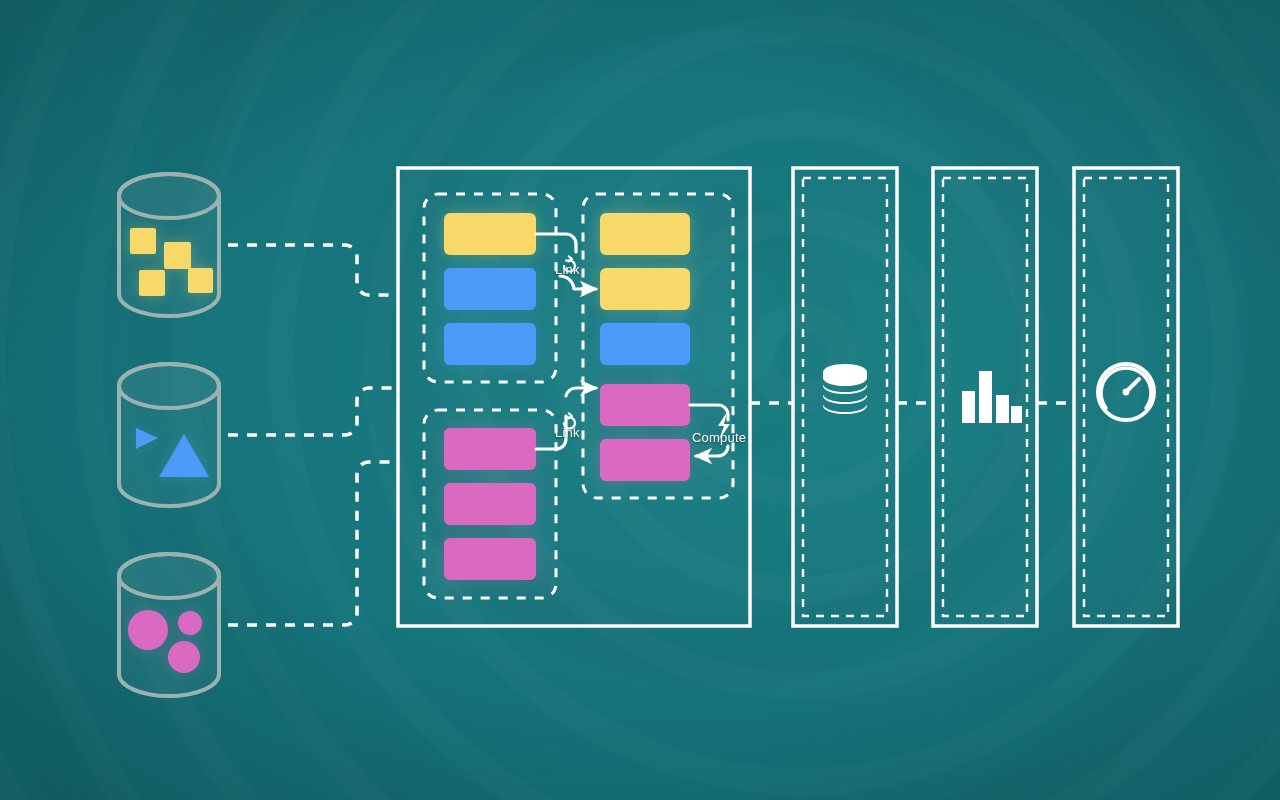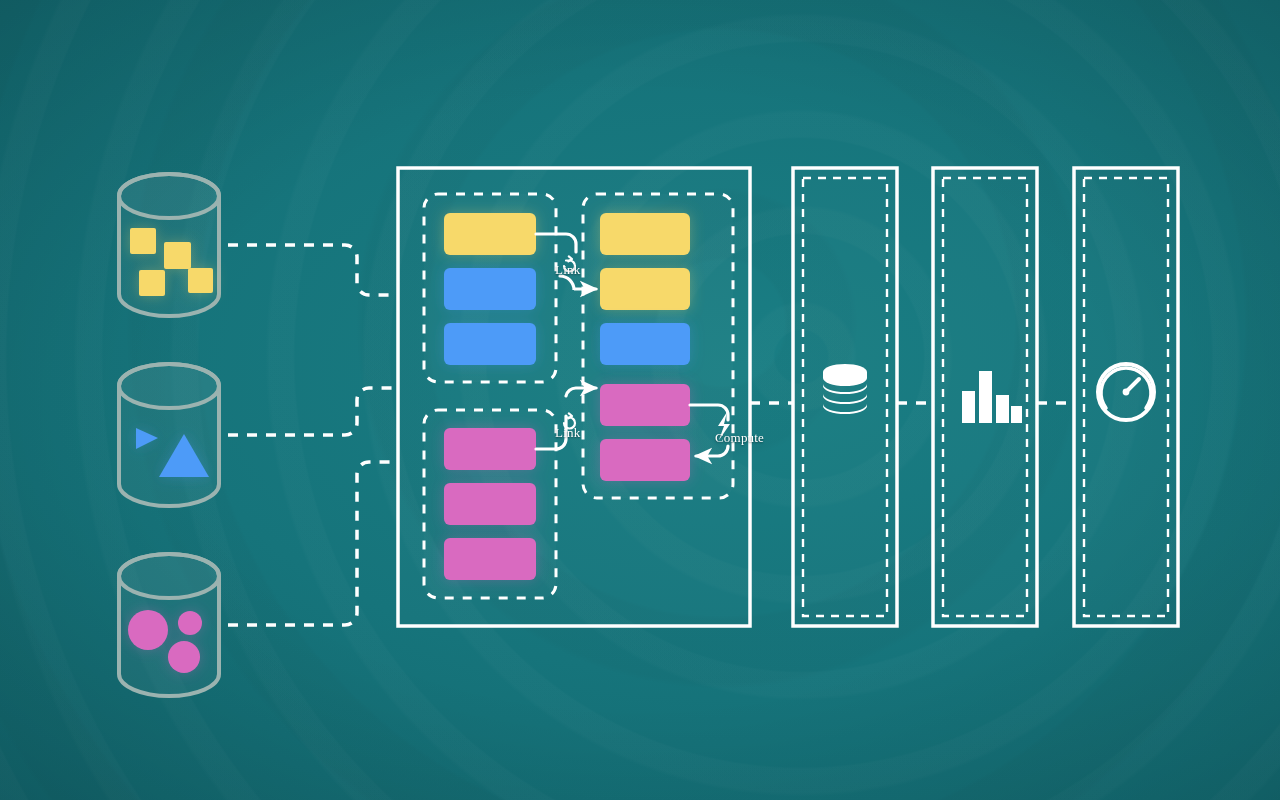--- a/index.html
+++ b/index.html
@@ -59,21 +59,20 @@
     height: 800px;
   }
   .lbl {
     position: absolute;
     color: #ffffff;
     font-size: 13px;
     letter-spacing: .2px;
     text-shadow: 0 1px 2px rgba(0,0,0,.45);
     white-space: nowrap;
     pointer-events: none;
-    font-family: Liberation Serif, serif;
   }
 </style>
 </head>
 <body>
 
 <div id="stage">
   <div class="ripples"></div>
   <div class="ripples2"></div>
   <div class="vignette"></div>
 
@@ -254,14 +253,14 @@
         <circle cx="1126" cy="392" r="28"></circle>
         <path d="M1106,408 a25,25 0 1,1 40,0" stroke-width="3.5"></path>
         <path d="M1126,392 L1139,379"></path>
         <circle cx="1126" cy="392" r="3.4" fill="#ffffff" stroke="none"></circle>
       </g>
     </g>
   </svg>
 
   <div class="lbl" style="left:555px; top:262px;">Link</div>
   <div class="lbl" style="left:555px; top:425px;">Link</div>
-  <div class="lbl" style="left:715px; top:430px;">Compute</div>
+  <div class="lbl" style="left:692px; top:430px;">Compute</div>
 </div>
 
 </body></html>

